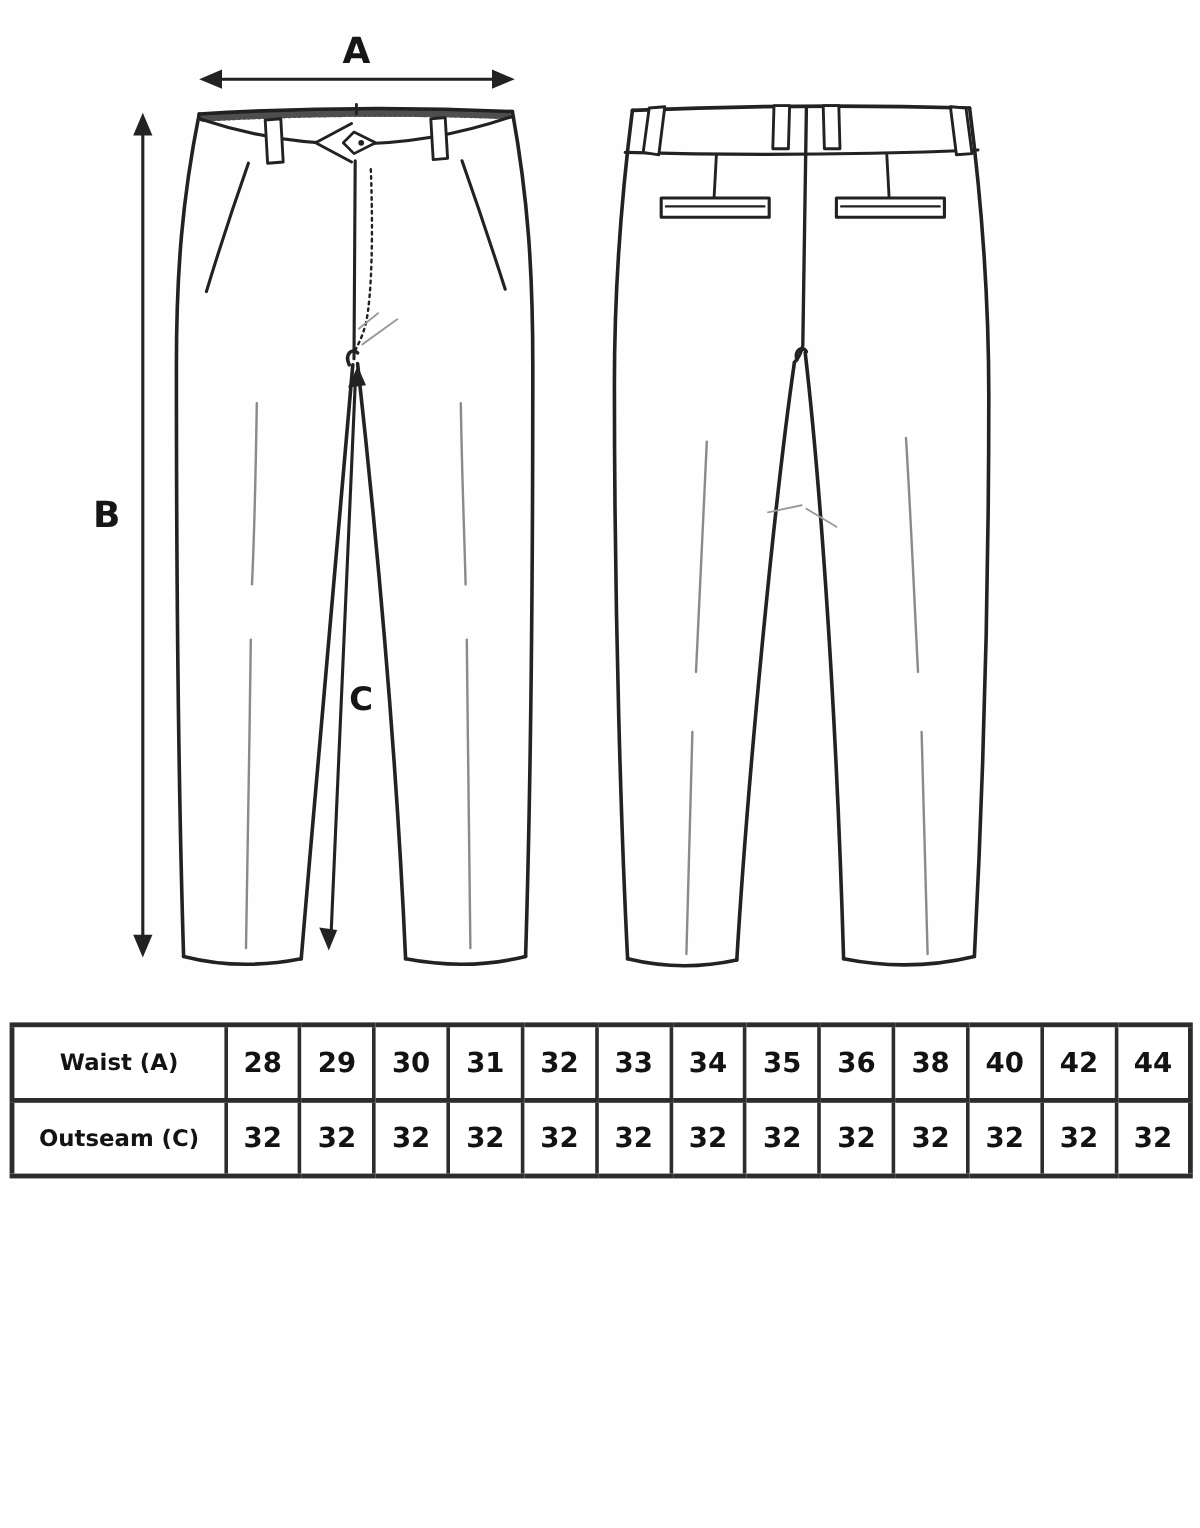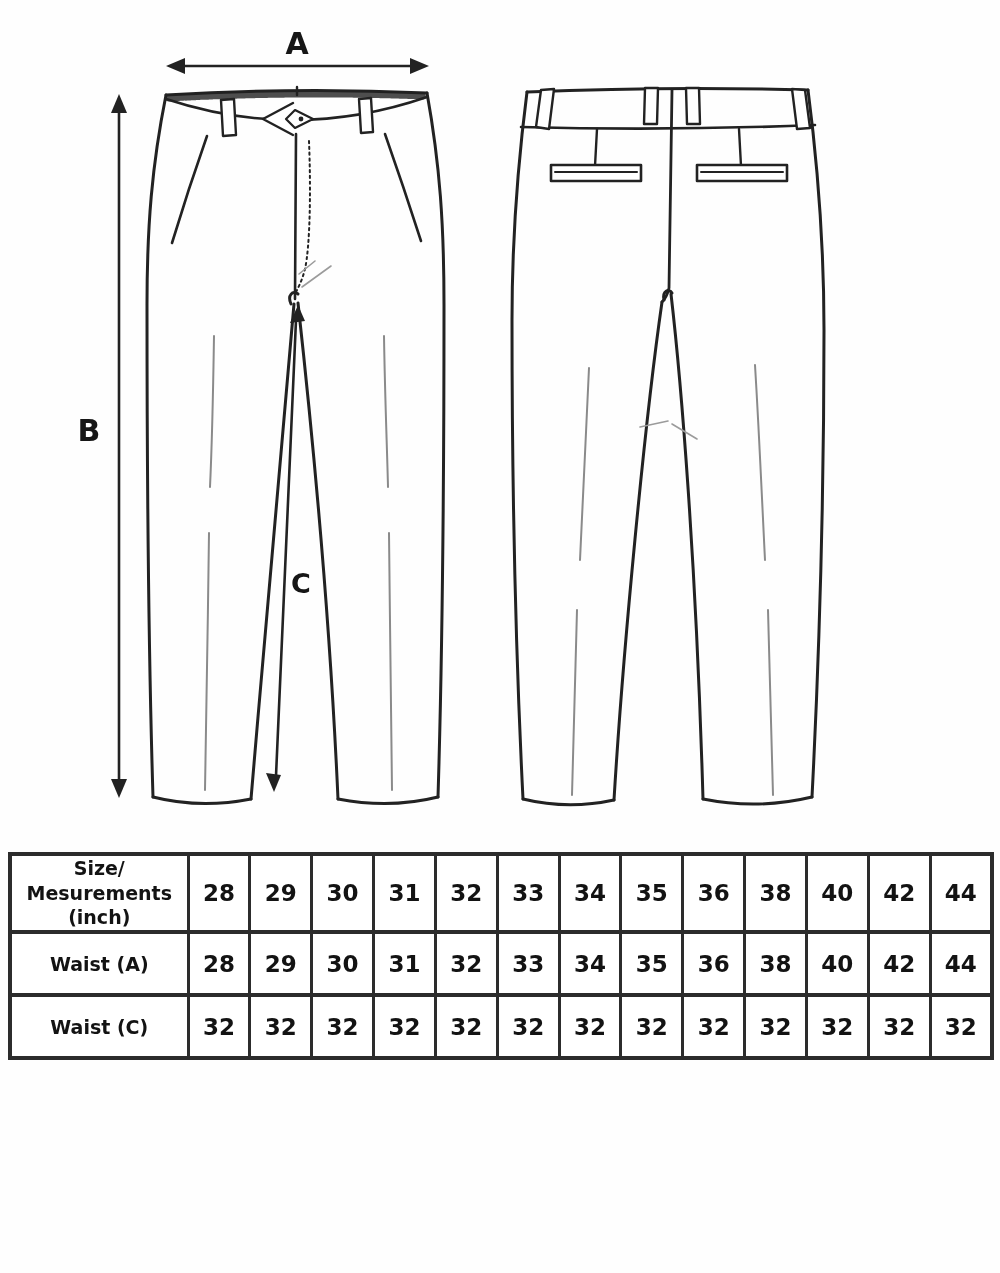--- a/index.html
+++ b/index.html
@@ -168,56 +168,37 @@
         <col>
         <col>
         <col>
         <col>
         <col>
         <col>
         <col>
     </colgroup>
     <tbody>
       <tr>
-        <th class="corner">
-          <div>Size/</div>
-          <div>Mesurements (inch)</div>
-        </th>
+        <th class="rowlabel">Waist (A)</th>
         <td>28</td>
         <td>29</td>
         <td>30</td>
         <td>31</td>
         <td>32</td>
         <td>33</td>
         <td>34</td>
         <td>35</td>
         <td>36</td>
         <td>38</td>
         <td>40</td>
         <td>42</td>
         <td>44</td>
       </tr>
       <tr>
-        <th class="rowlabel">Waist (A)</th>
-        <td>28</td>
-        <td>29</td>
-        <td>30</td>
-        <td>31</td>
-        <td>32</td>
-        <td>33</td>
-        <td>34</td>
-        <td>35</td>
-        <td>36</td>
-        <td>38</td>
-        <td>40</td>
-        <td>42</td>
-        <td>44</td>
-      </tr>
-      <tr>
-        <th class="rowlabel">Waist (C)</th>
+        <th class="rowlabel">Outseam (C)</th>
         <td>32</td>
         <td>32</td>
         <td>32</td>
         <td>32</td>
         <td>32</td>
         <td>32</td>
         <td>32</td>
         <td>32</td>
         <td>32</td>
         <td>32</td>

